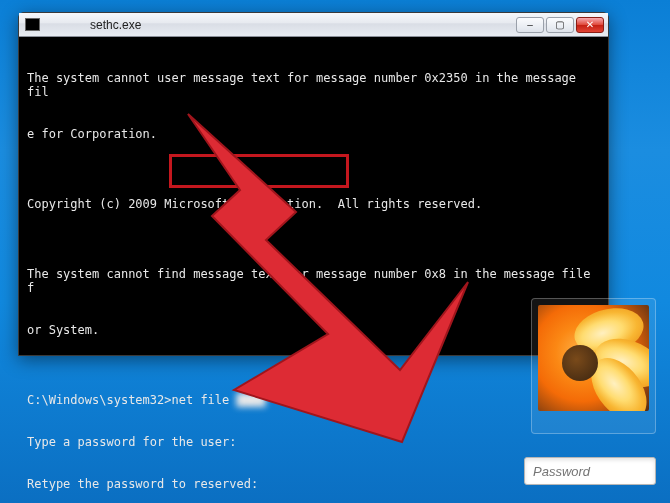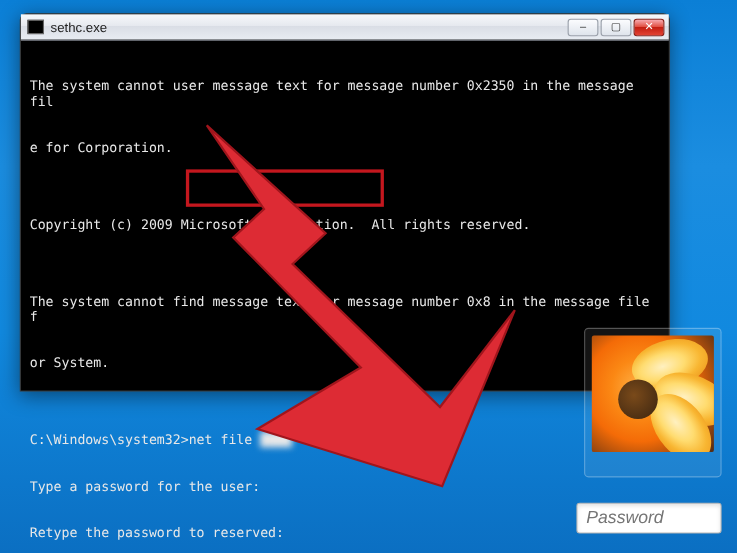--- a/index.html
+++ b/index.html
@@ -13,21 +13,21 @@
     position: absolute; left: 18px; top: 12px; width: 591px; height: 344px;
     border: 1px solid #3a3a3a; border-radius: 6px 6px 0 0;
     box-shadow: 0 4px 18px rgba(0,0,0,.45);
     background: #000;
   }
   .titlebar {
     height: 24px;
     background: linear-gradient(180deg,#f6f8fb 0%,#e6e9ef 45%,#d9dde5 46%,#e8ecf2 100%);
     border-bottom: 1px solid #8a8f99;
     display: flex; align-items: center; padding: 0 4px;
-    font-size: 12px; color: #222;
+    font-size: 12px; color: #222; gap: 44px;
   }
   .app-icon {
     width: 15px; height: 13px; margin: 0 6px 0 2px;
     background: #000; border: 1px solid #666;
   }
   .title-text { flex: 1; }
   .win-btns { display: flex; gap: 2px; }
   .win-btn {
     width: 28px; height: 16px; border-radius: 3px;
     display: flex; align-items: center; justify-content: center;
@@ -75,21 +75,21 @@
   .p3 { left:46px; top:62px; transform: rotate(48deg); }
   .center { position:absolute; left:24px; top:40px; width:36px; height:36px; border-radius:50%;
     background: radial-gradient(circle at 40% 40%, #7a4a1a, #3a2410); }
   .password-box {
     position:absolute; right:14px; bottom:18px; width:132px; height:28px;
     background:#fff; border:1px solid #b6b6b6; border-radius:3px;
     display:flex; align-items:center; padding:0 8px;
     box-shadow: inset 0 2px 4px rgba(0,0,0,.12);
   }
   .password-box input {
-    border:0; outline:0; width:100%; font-size:16px; color:#444; font-style:italic;
+    border:0; outline:0; width:100%; font-size:13px; color:#444; font-style:italic;
     background:transparent;
   }
   .big-arrow {
     position:absolute; left:162px; top:88px;
     pointer-events:none;
   }
 </style>
 </head>
 <body>
 

